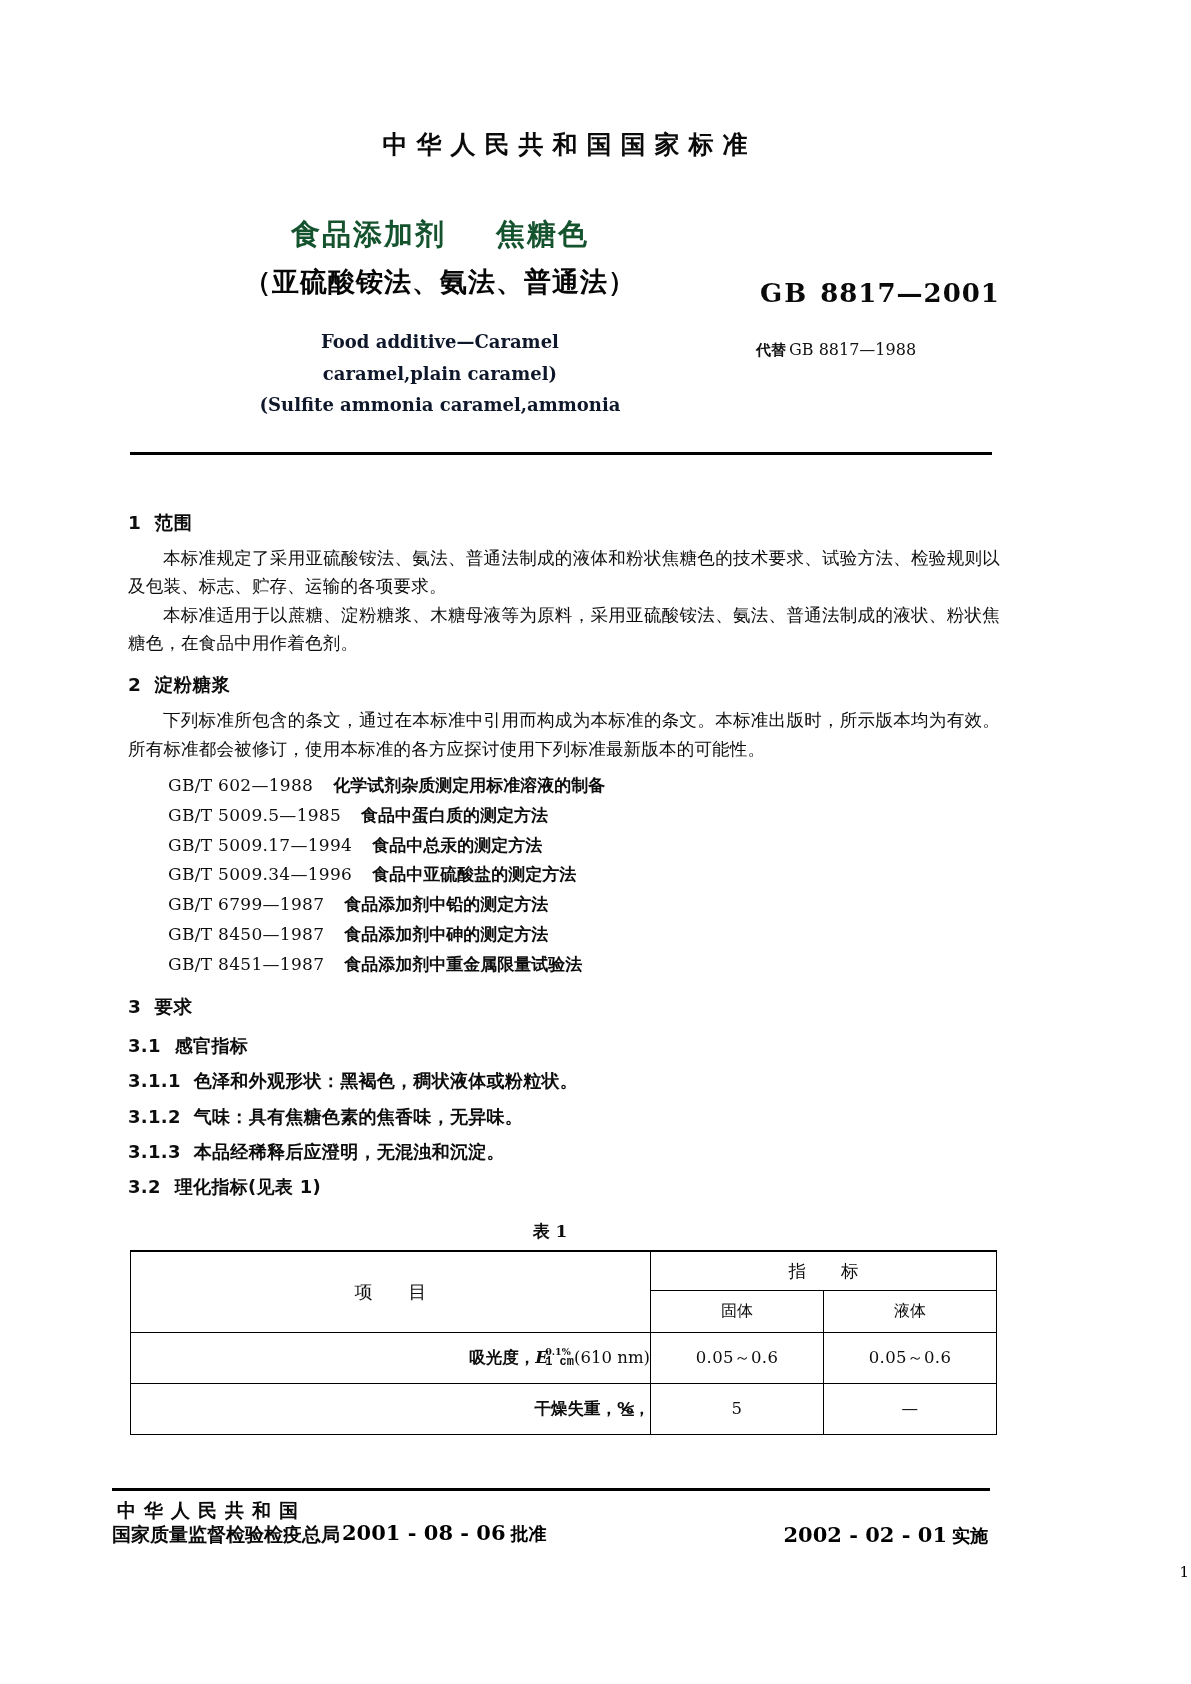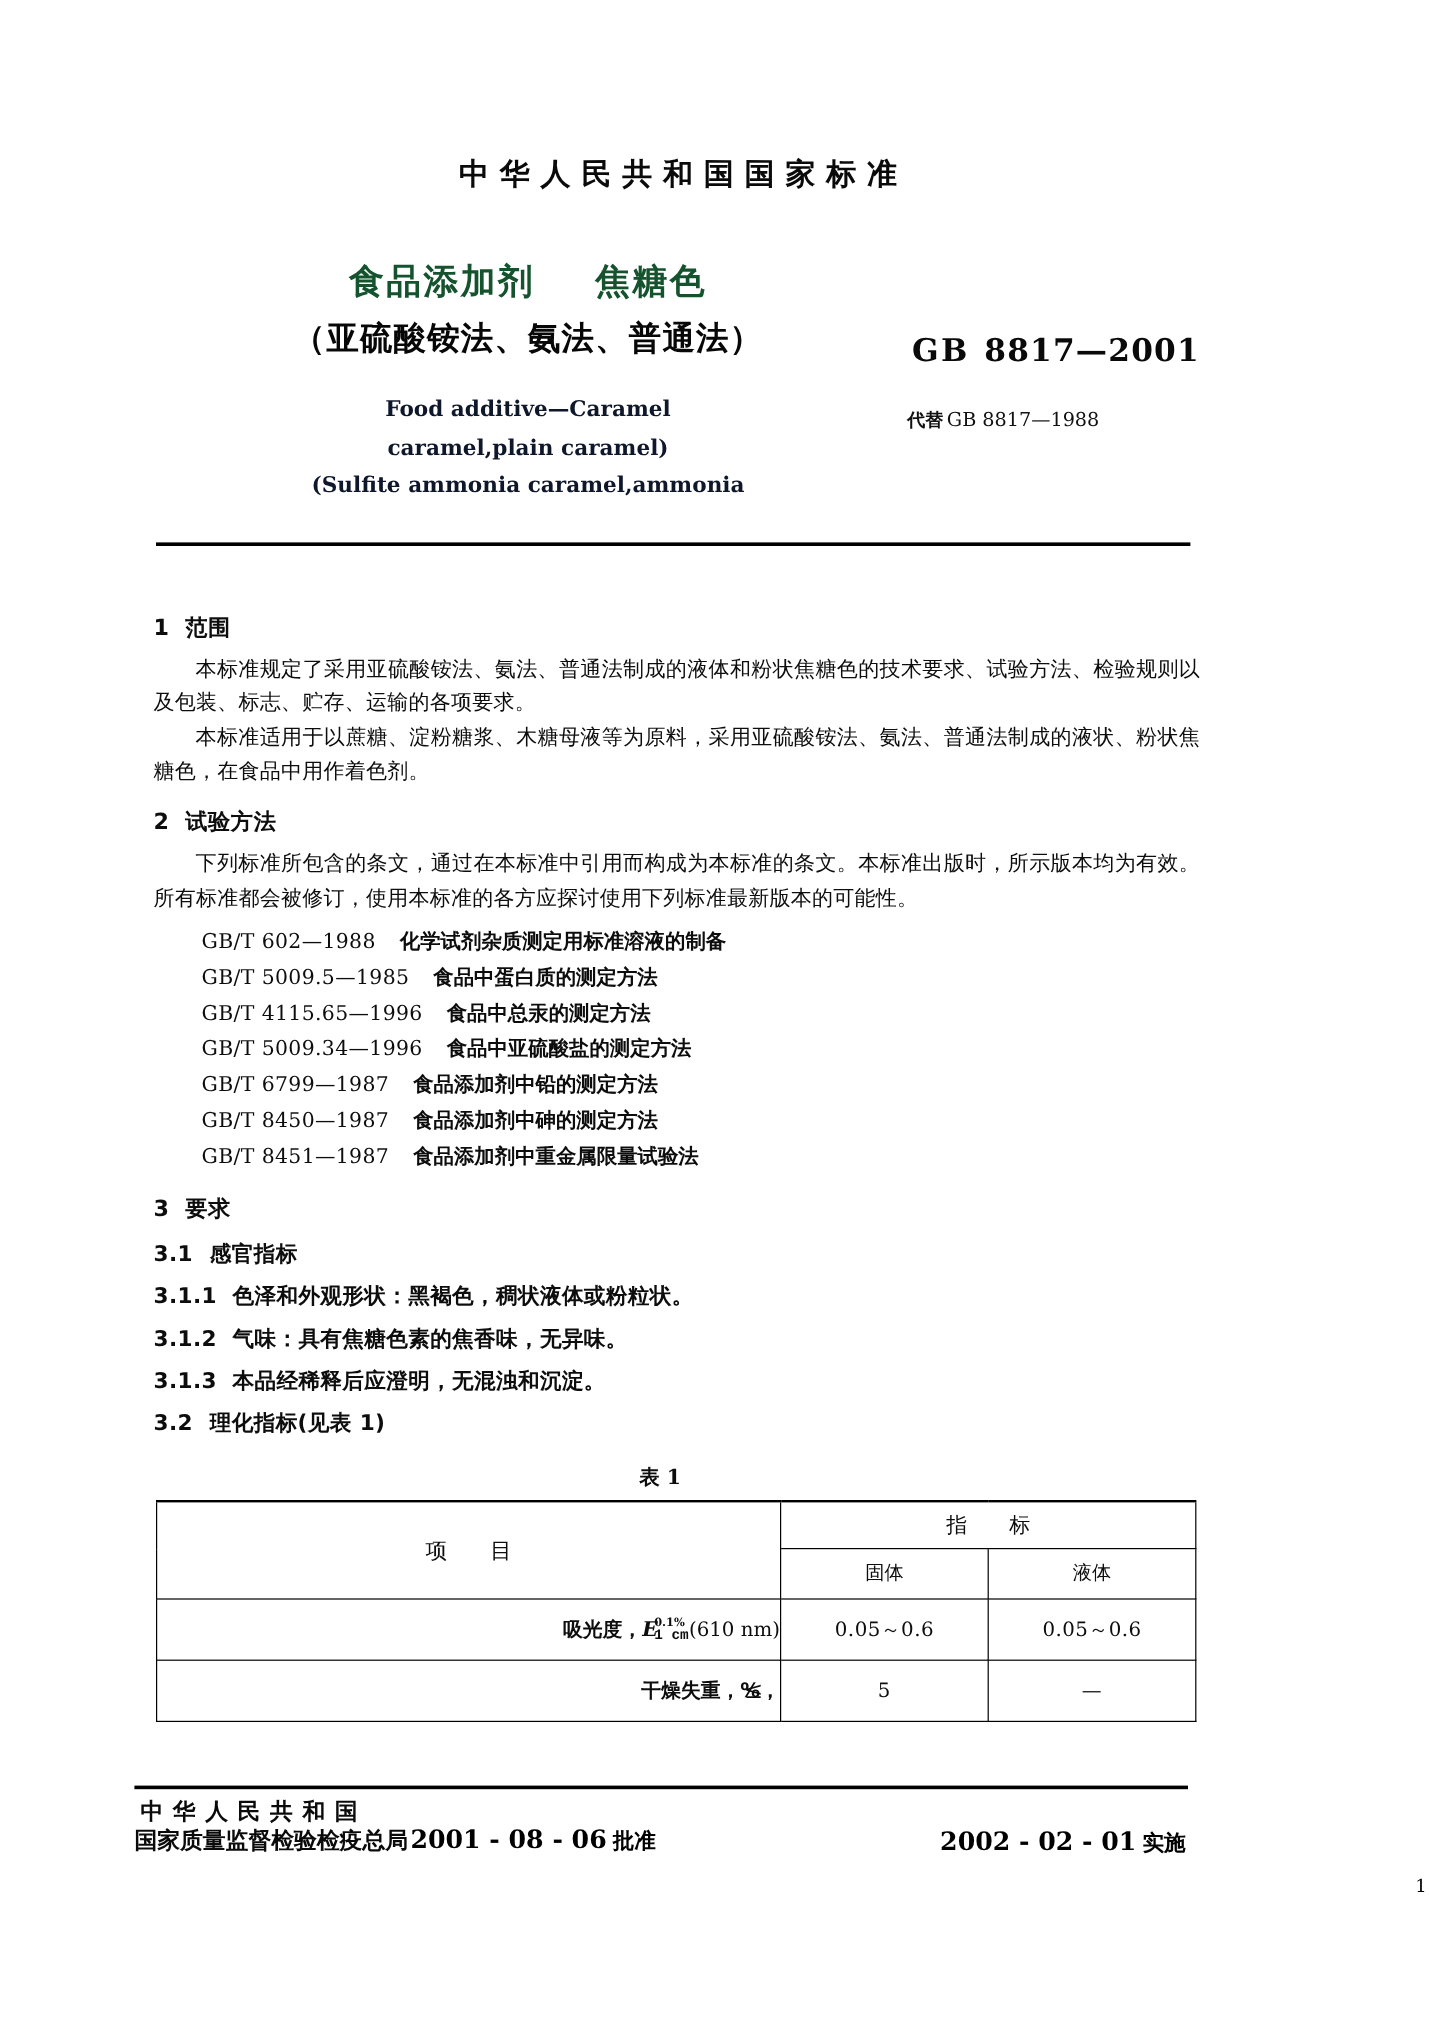--- a/index.html
+++ b/index.html
@@ -363,33 +363,33 @@
 
   <div class="content">
 
     <div class="h1">
       <span class="num">1</span><span>范围</span>
     </div>
     <p class="para">本标准规定了采用亚硫酸铵法、氨法、普通法制成的液体和粉状焦糖色的技术要求、试验方法、检验规则以及包装、标志、贮存、运输的各项要求。</p>
     <p class="para">本标准适用于以蔗糖、淀粉糖浆、木糖母液等为原料，采用亚硫酸铵法、氨法、普通法制成的液状、粉状焦糖色，在食品中用作着色剂。</p>
 
     <div class="h1">
-      <span class="num">2</span><span>试验方法</span>
+      <span class="num">2</span><span>淀粉糖浆</span>
     </div>
     <p class="para">下列标准所包含的条文，通过在本标准中引用而构成为本标准的条文。本标准出版时，所示版本均为有效。所有标准都会被修订，使用本标准的各方应探讨使用下列标准最新版本的可能性。</p>
 
     <div class="ref-list">
       <div class="ref-item">
         <span class="code">GB/T 602—1988</span><span class="desc">化学试剂杂质测定用标准溶液的制备</span>
       </div>
       <div class="ref-item">
         <span class="code">GB/T 5009.5—1985</span><span class="desc">食品中蛋白质的测定方法</span>
       </div>
       <div class="ref-item">
-        <span class="code">GB/T 4115.65—1996</span><span class="desc">食品中总汞的测定方法</span>
+        <span class="code">GB/T 5009.17—1994</span><span class="desc">食品中总汞的测定方法</span>
       </div>
       <div class="ref-item">
         <span class="code">GB/T 5009.34—1996</span><span class="desc">食品中亚硫酸盐的测定方法</span>
       </div>
       <div class="ref-item">
         <span class="code">GB/T 6799—1987</span><span class="desc">食品添加剂中铅的测定方法</span>
       </div>
       <div class="ref-item">
         <span class="code">GB/T 8450—1987</span><span class="desc">食品添加剂中砷的测定方法</span>
       </div>

